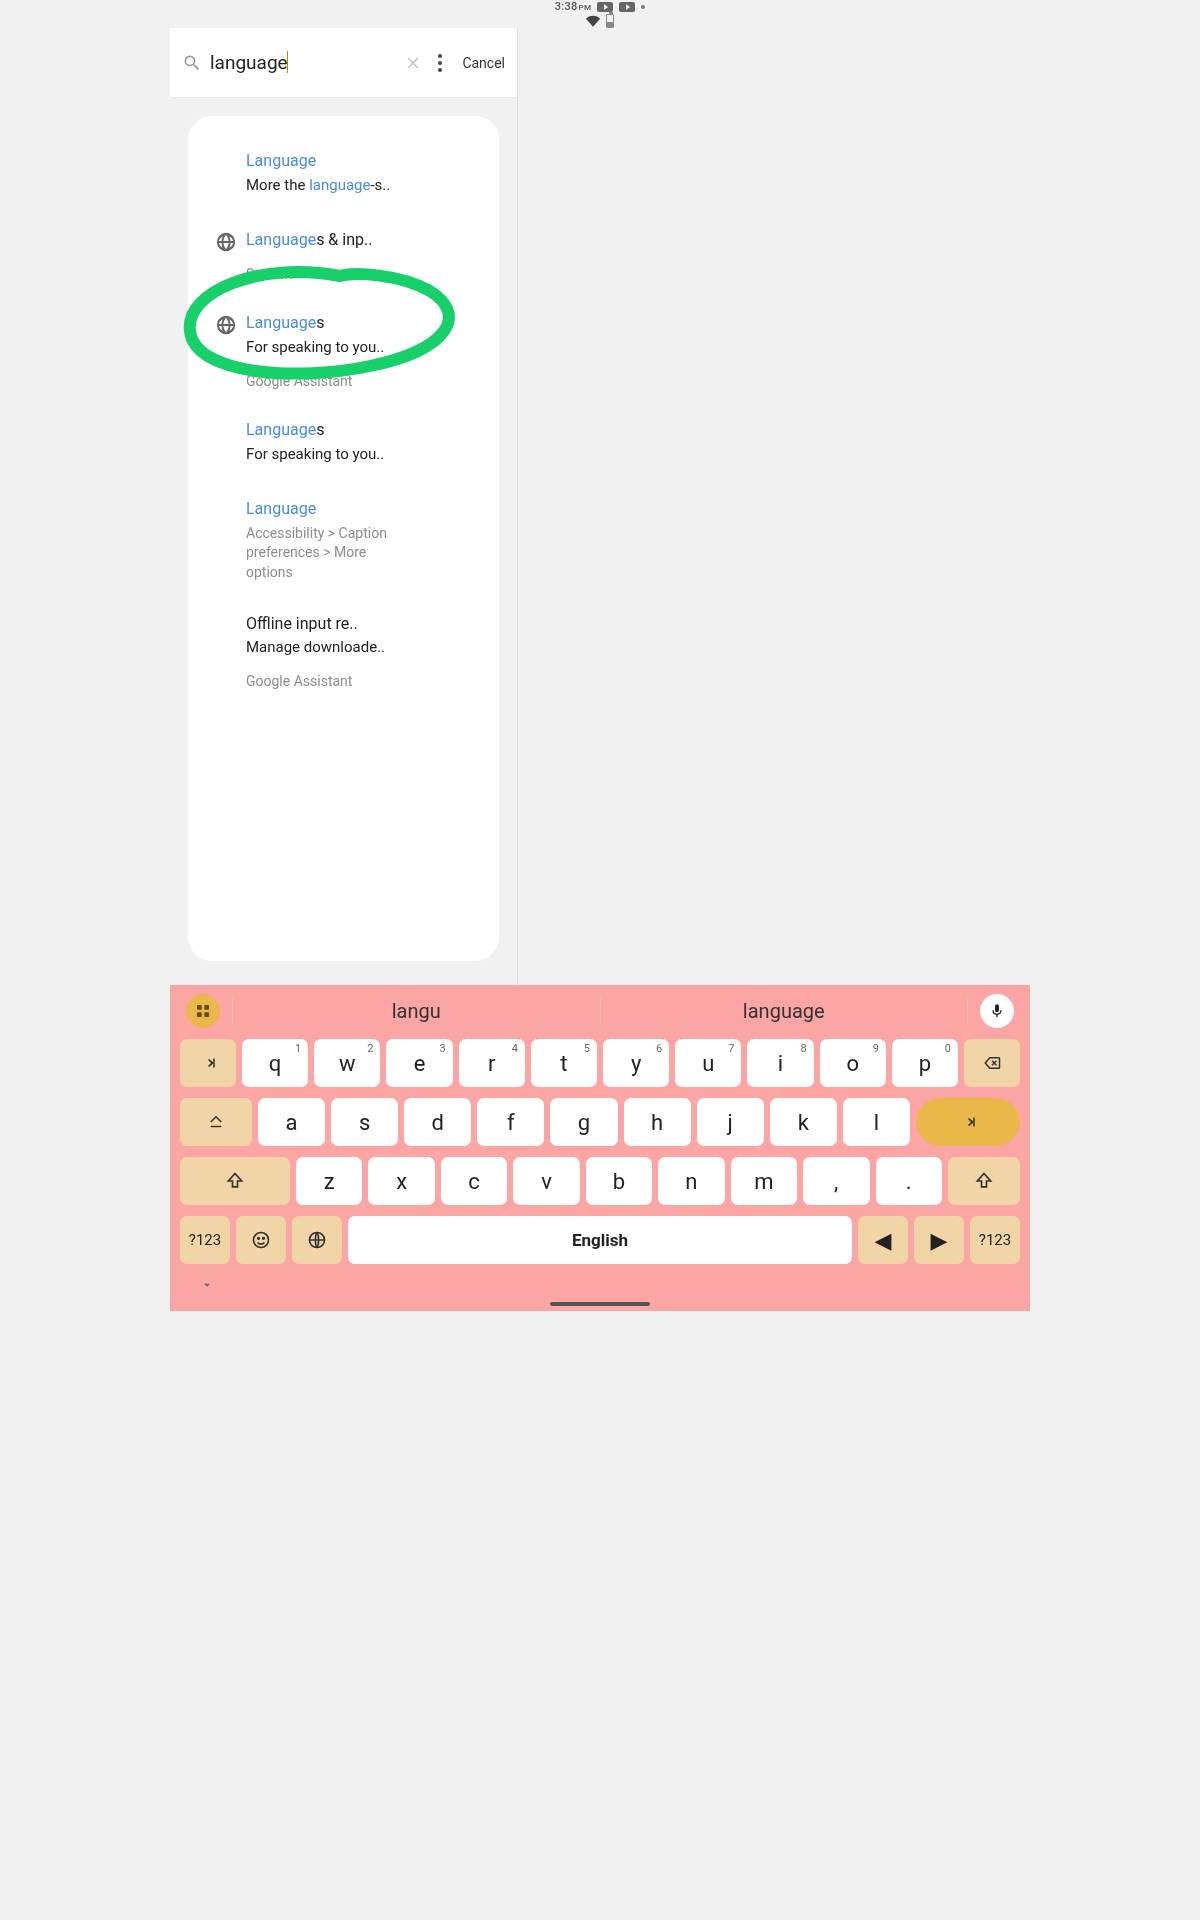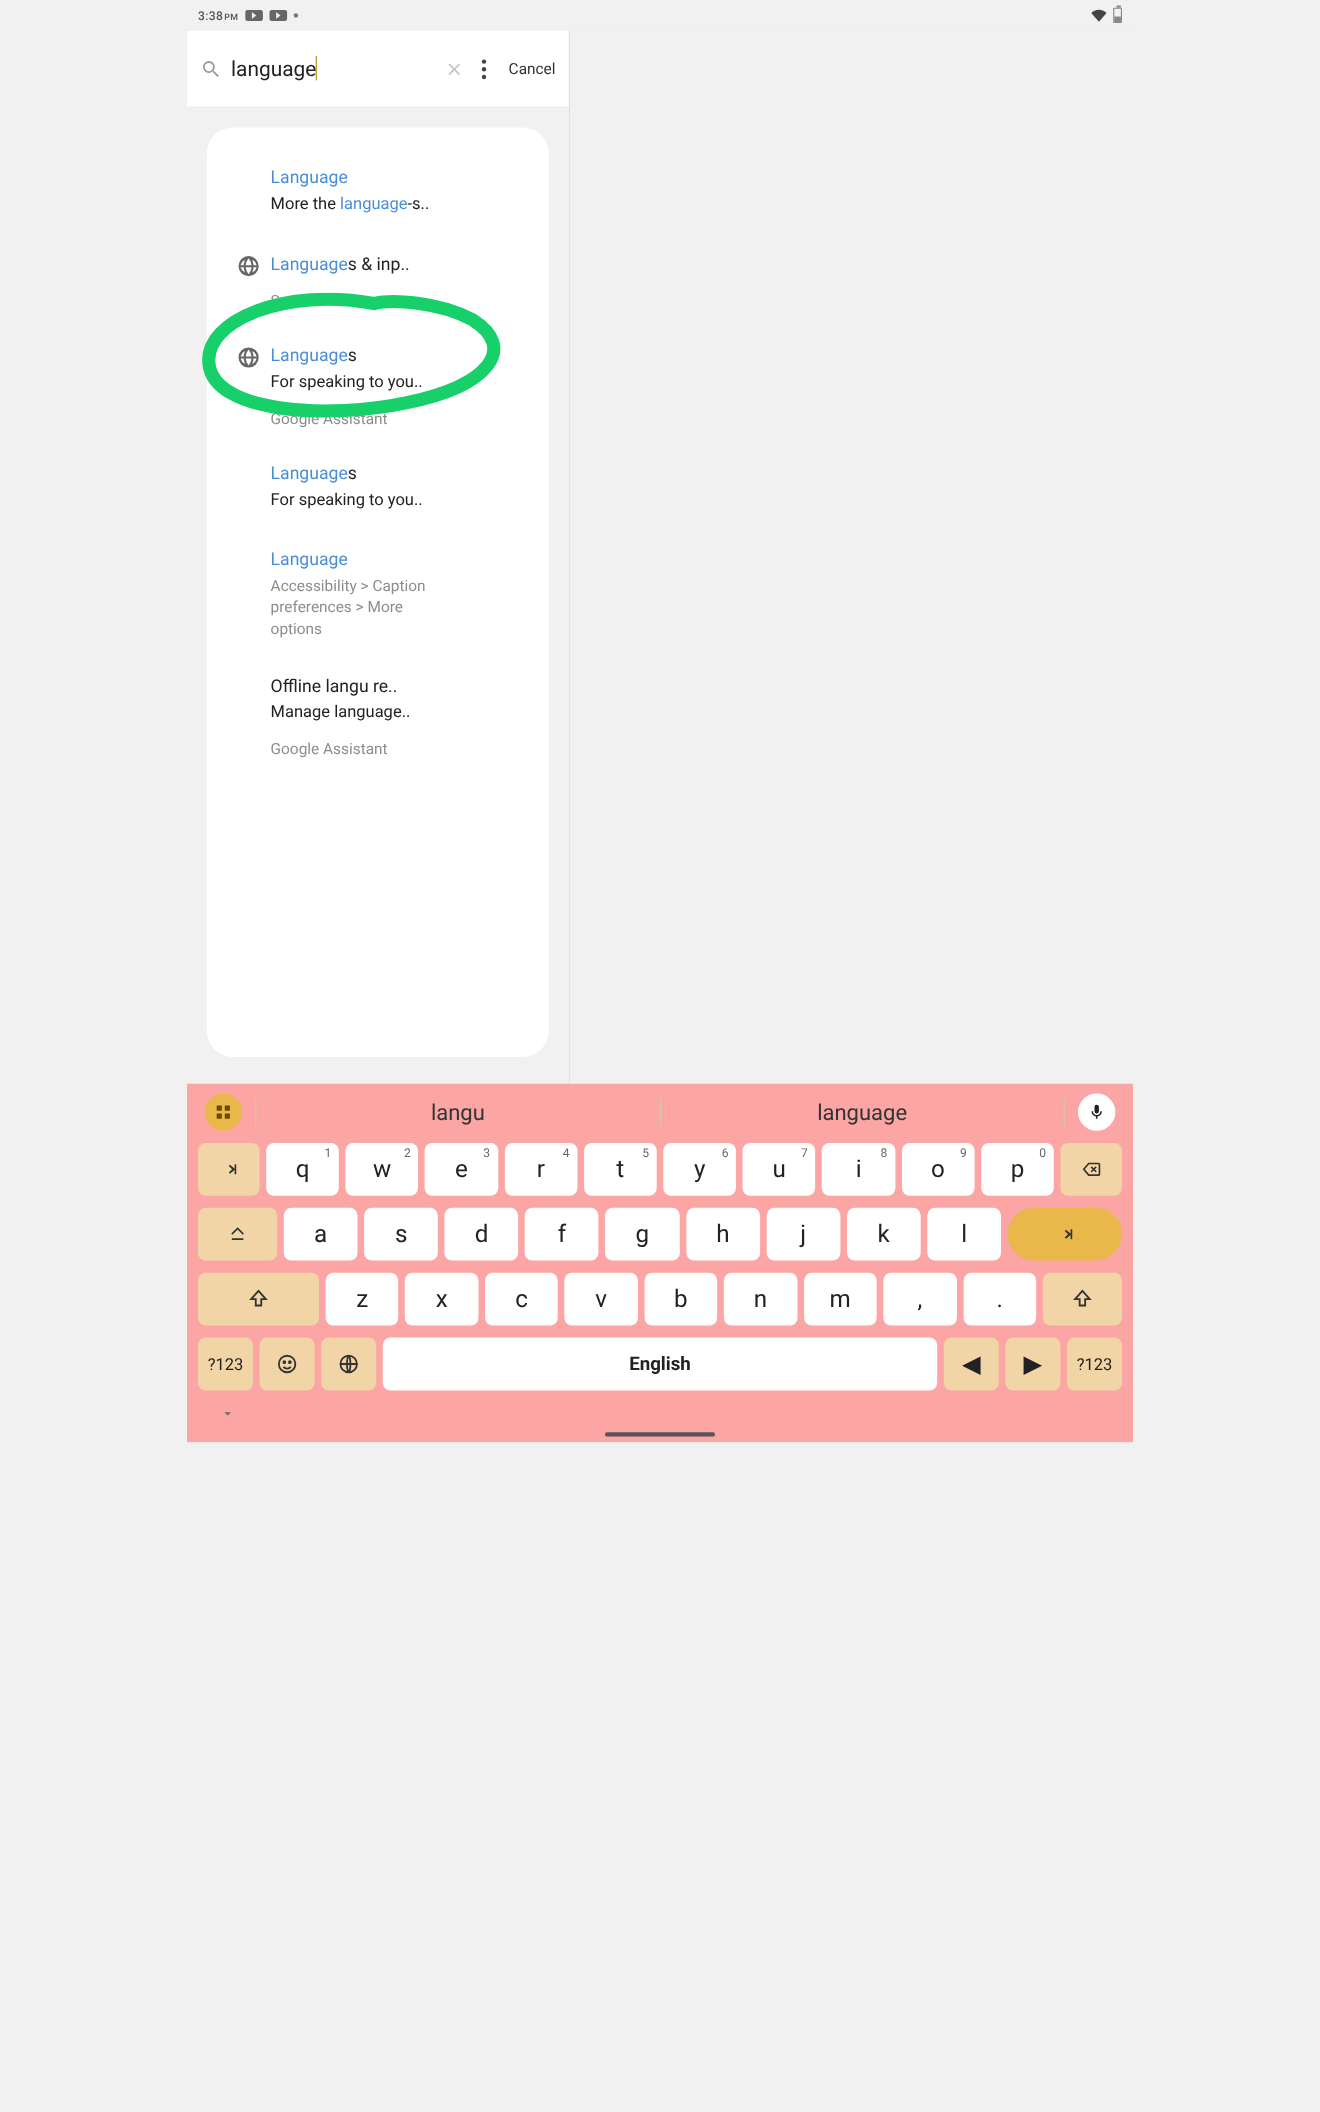--- a/index.html
+++ b/index.html
@@ -1,20 +1,20 @@
 <!DOCTYPE html>
 <html><head>
 <meta charset="utf-8">
 <style>
   * { box-sizing: border-box; margin: 0; padding: 0; }
   html, body { width: 100%; height: 100%; font-family: Roboto, Arial, sans-serif; background: #f1f1f1; }
   .screen { width: 100%; max-width: 860px; margin: 0 auto; background: #f1f1f1; position: relative; }
 
   
-  .status-bar { height: 28px; display: flex; align-items: center; justify-content: space-between; padding: 0 10px; font-size: 11px; color: #555; }
+  .status-bar { height: 28px; display: flex; align-items: center; justify-content: space-between; padding: 0 10px; font-size: 11px; color: #555; flex-direction: column; }
   .status-left { display: flex; align-items: center; gap: 6px; }
   .status-left .time { font-weight: 500; letter-spacing: .3px; }
   .pmsmall { font-size: 8px; margin-left: 1px; }
   .yticon { width: 16px; height: 10px; background: #666; border-radius: 2px; display: inline-flex; align-items: center; justify-content: center; }
   .yticon::after { content:""; border-left: 4px solid #f1f1f1; border-top: 3px solid transparent; border-bottom: 3px solid transparent; margin-left: 1px;}
   .dot { width: 4px; height: 4px; border-radius: 50%; background: #777; }
   .status-right { display: flex; align-items: center; gap: 6px; }
   .wifi { width: 0; height: 0; border-left: 8px solid transparent; border-right: 8px solid transparent; border-top: 12px solid #444; border-radius: 2px; transform: rotate(0deg); }
   .wifi { border: none; width: 14px; height: 14px; }
   .batt { width: 8px; height: 14px; border: 1.5px solid #888; border-radius: 1px; position: relative; }
@@ -171,22 +171,22 @@
           <div class="res-body">
             <div class="title"><span class="hl">Language</span><span></span></div>
             <div class="path mt">Accessibility &gt; Caption preferences &gt; More options</div>
           </div>
         </div>
 
 
         <div class="result">
           <div class="icon-slot"></div>
           <div class="res-body">
-            <div class="title">Offline langu re..</div>
-            <div class="sub">Manage language..</div>
+            <div class="title">Offline input re..</div>
+            <div class="sub">Manage downloade..</div>
             <div class="single-path">Google Assistant</div>
           </div>
         </div>
 
         <svg class="annot" width="310" height="120" viewBox="0 0 310 120">
           <path d="M170 10 C 90 -5, 15 25, 20 65 C 25 110, 130 115, 200 100 C 275 85, 300 50, 260 25 C 230 8, 185 6, 170 10 Z" fill="none" stroke="#18d06a" stroke-width="12" stroke-linecap="round" stroke-linejoin="round"></path>
         </svg>
 
       </div>
     </div>

